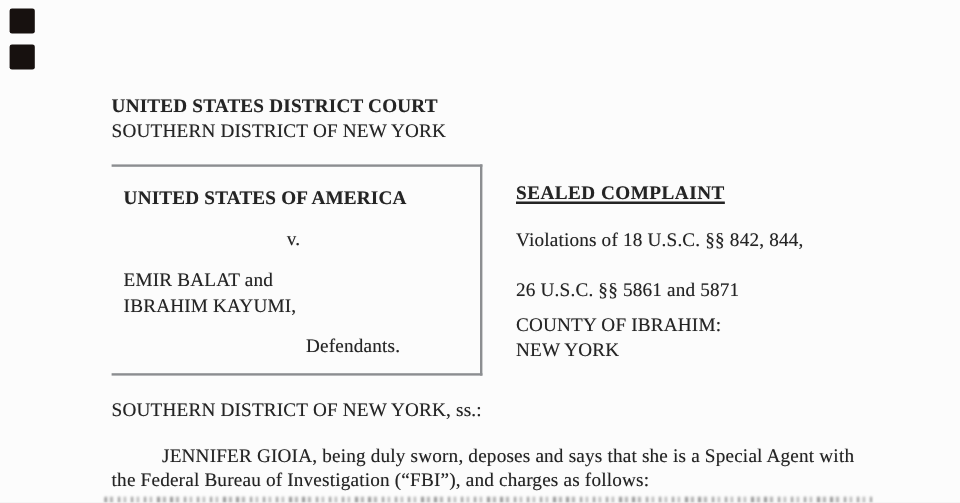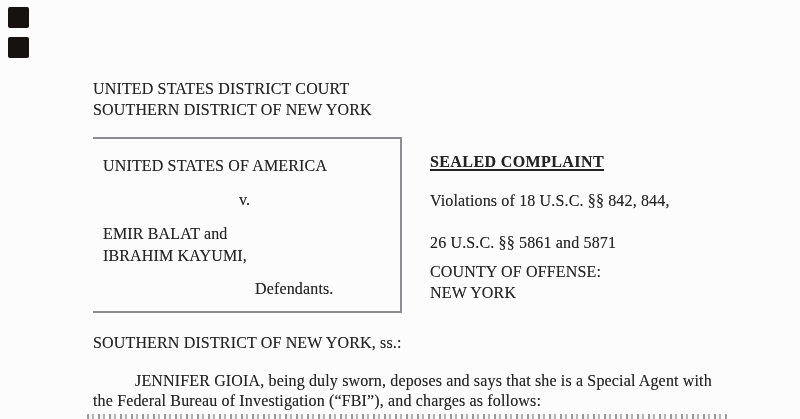--- a/index.html
+++ b/index.html
@@ -58,35 +58,35 @@
   }
 </style>
 </head>
 <body>
 
 <div class="page">
 
   <div class="corner-mark mark-1"></div>
   <div class="corner-mark mark-2"></div>
 
-  <div class="t" style="left:93px;top:79px;">UNITED STATES DISTRICT COURT</div>
+  <div class="t" style="left:93px;top:79px;font-weight:bold;">UNITED STATES DISTRICT COURT</div>
   <div class="t" style="left:93px;top:100px;">SOUTHERN DISTRICT OF NEW YORK</div>
 
   <div class="caption-box"></div>
 
-  <div class="t" style="left:103px;top:156px;">UNITED STATES OF AMERICA</div>
+  <div class="t" style="left:103px;top:156px;font-weight:bold;">UNITED STATES OF AMERICA</div>
   <div class="t" style="left:239px;top:190px;">v.</div>
   <div class="t" style="left:103px;top:224px;">EMIR BALAT and</div>
   <div class="t" style="left:103px;top:246px;">IBRAHIM KAYUMI,</div>
   <div class="t" style="left:255px;top:279px;">Defendants.</div>
 
   <div class="t title-bold" style="left:430px;top:152px;">SEALED COMPLAINT</div>
   <div class="t" style="left:430px;top:191px;">Violations of 18 U.S.C. §§ 842, 844,</div>
   <div class="t" style="left:430px;top:233px;">26 U.S.C. §§ 5861 and 5871</div>
-  <div class="t" style="left:430px;top:262px;">COUNTY OF OFFENSE:</div>
+  <div class="t" style="left:430px;top:262px;">COUNTY OF IBRAHIM:</div>
   <div class="t" style="left:430px;top:283px;">NEW YORK</div>
 
   <div class="t" style="left:93px;top:333px;">SOUTHERN DISTRICT OF NEW YORK, ss.:</div>
 
   <div class="t" style="left:93px;top:391px;">the Federal Bureau of Investigation (“FBI”), and charges as follows:</div>
   <div class="t" style="left:135px;top:371px;">JENNIFER GIOIA, being duly sworn, deposes and says that she is a Special Agent with</div>
 
   <div class="cutoff-strip"></div>
 
 </div>

